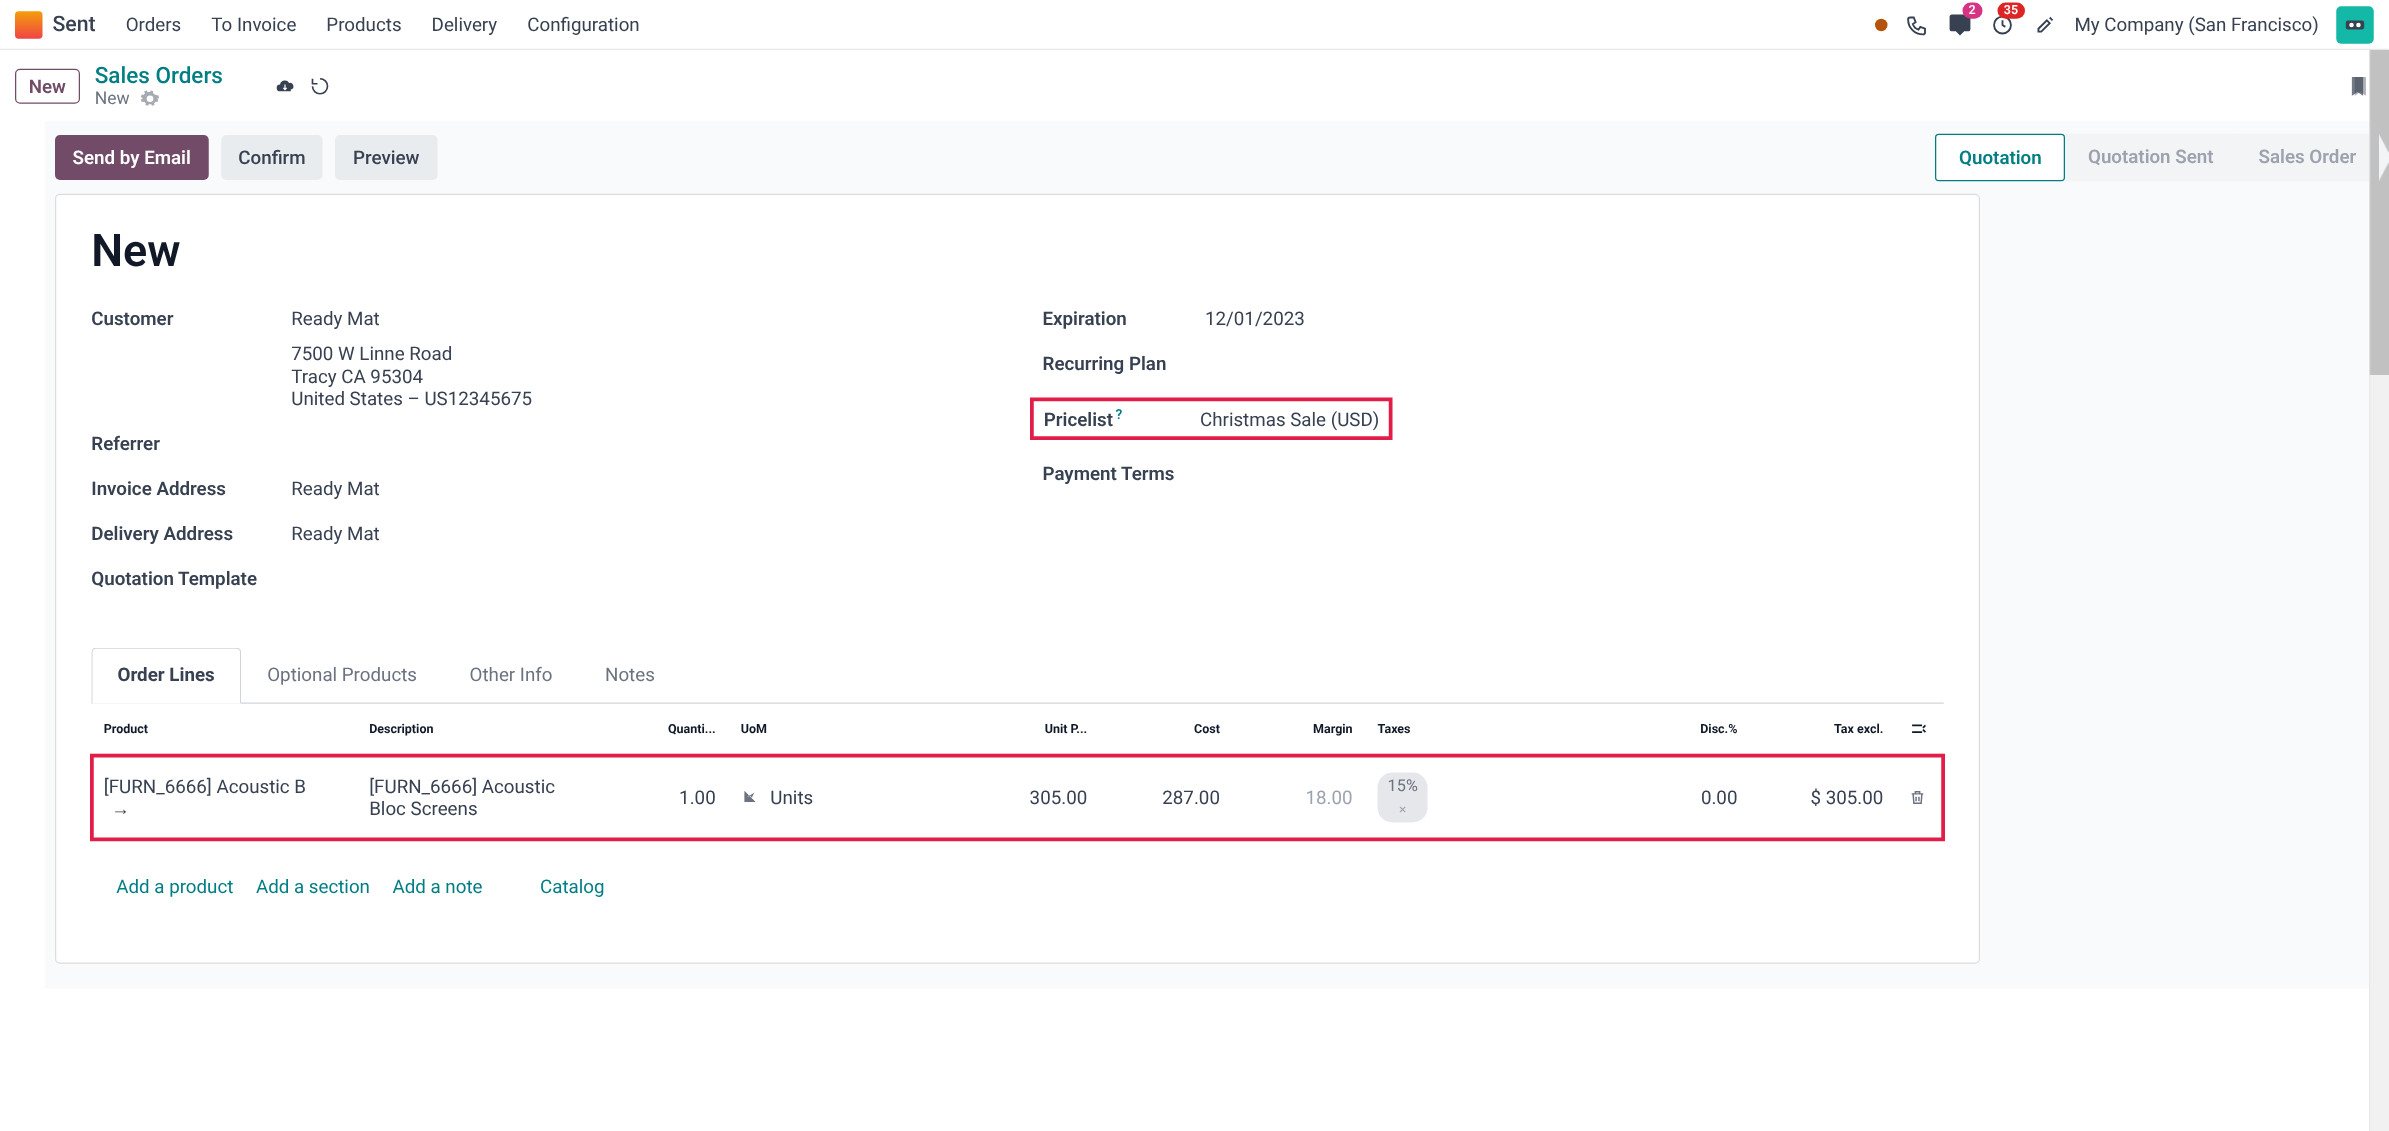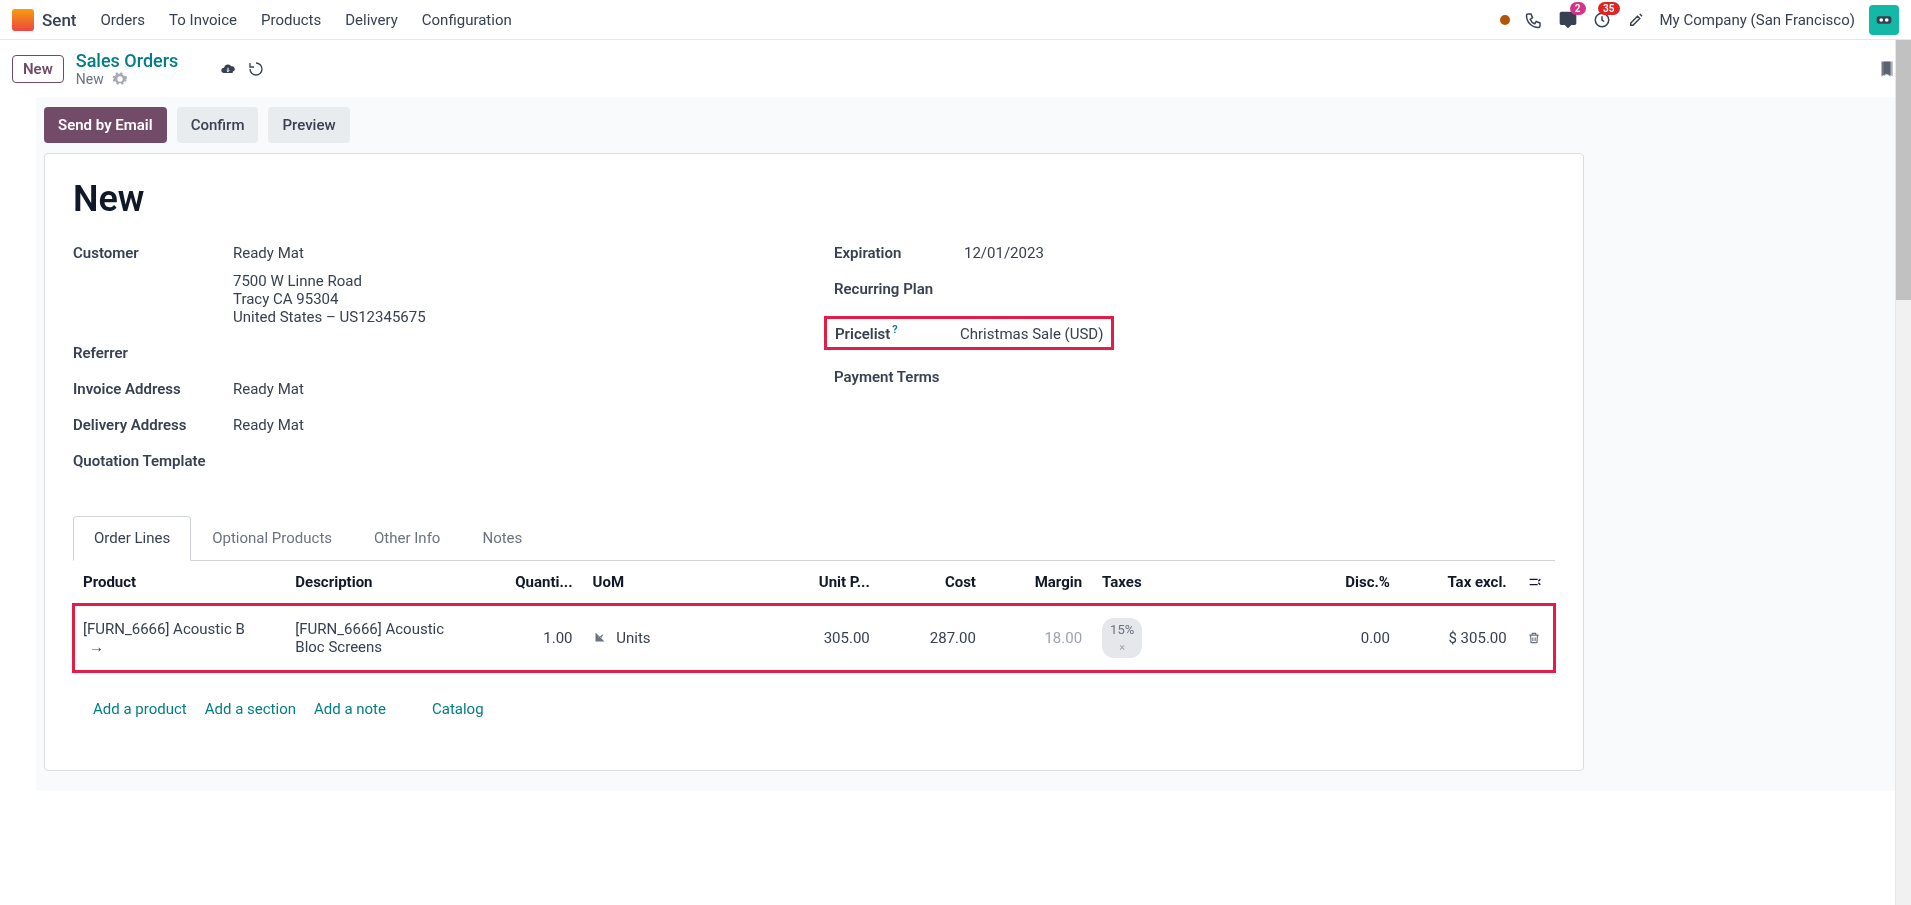--- a/index.html
+++ b/index.html
@@ -45,25 +45,25 @@
 .form-col { flex:1; }
 .form-row { display:flex; margin-bottom: 18px; align-items:flex-start; font-size: 15px; }
 .form-label { width: 160px; font-weight:600; color:#374151; flex-shrink:0; }
 .form-value { color:#374151; }
 .highlight-box { border:3px solid #e11d48; padding:4px 8px; display:inline-flex; align-items:baseline; }
 .help-q { color:#017e84; font-size:11px; font-weight:600; vertical-align:super; margin-left:2px; }
 
 
 .tabs { display:flex; margin-top: 28px; border-bottom:1px solid #d1d5db; }
 .tab { padding:12px 20px; font-size:15px; color:#6b7280; cursor:pointer; border:1px solid transparent; }
-.tab.active { color:#374151; font-weight:400; border:1px solid #d1d5db; border-bottom:1px solid #fff; margin-bottom:-1px; border-radius:4px 4px 0 0; background:#fff; }
+.tab.active { color:#374151; font-weight:700; border:1px solid #d1d5db; border-bottom:1px solid #fff; margin-bottom:-1px; border-radius:4px 4px 0 0; background:#fff; }
 
 
 .ordertable { width:100%; border-collapse:collapse; margin-top: 0; }
-.ordertable th { text-align:left; padding:12px 10px; font-size:15px; font-weight:700; color:#111827; border-bottom:1px solid #d1d5db; }
+.ordertable th { text-align:left; padding:12px 10px; font-size:10px; font-weight:700; color:#111827; border-bottom:1px solid #d1d5db; }
 .ordertable th.num, .ordertable td.num { text-align:right; }
 .ordertable td { padding:14px 10px; font-size:15px; color:#374151; }
 .row-highlight { outline:3px solid #e11d48; outline-offset:-2px; }
 .tax-tag { background:#e5e7eb; color:#6b7280; border-radius:12px; padding:4px 8px; font-size:13px; display:inline-flex; align-items:center; gap:4px;flex-direction:column; }
 .tax-tag .x { font-size:11px; color:#9ca3af; }
 .action-links { display:flex; gap:18px; padding:14px 10px; font-size:15px; }
 .action-links a { color:#017e84; text-decoration:none; }
 .action-links .catalog { margin-left: 28px; }
 .arrow-icon { color:#374151; margin: 0 6px; }
 .chart-mini { color:#6b7280; margin-right:6px; }
@@ -156,20 +156,25 @@
       </svg>
   </span>
 </div>
 
 <div class="mainwrap">
 
   <div class="actionbar">
     <button class="btn-primary">Send by Email</button>
     <button class="btn-secondary">Confirm</button>
     <button class="btn-secondary">Preview</button>
+    <div class="statusbar">
+      <div class="status-step active">Quotation</div>
+      <div class="status-step">Quotation Sent</div>
+      <div class="status-step">Sales Order</div>
+    </div>
   </div>
 
   <div class="sheet">
     <h1>New</h1>
 
     <div class="form-columns">
 
       <div class="form-col">
         <div class="form-row">
           <div class="form-label">Customer</div>

